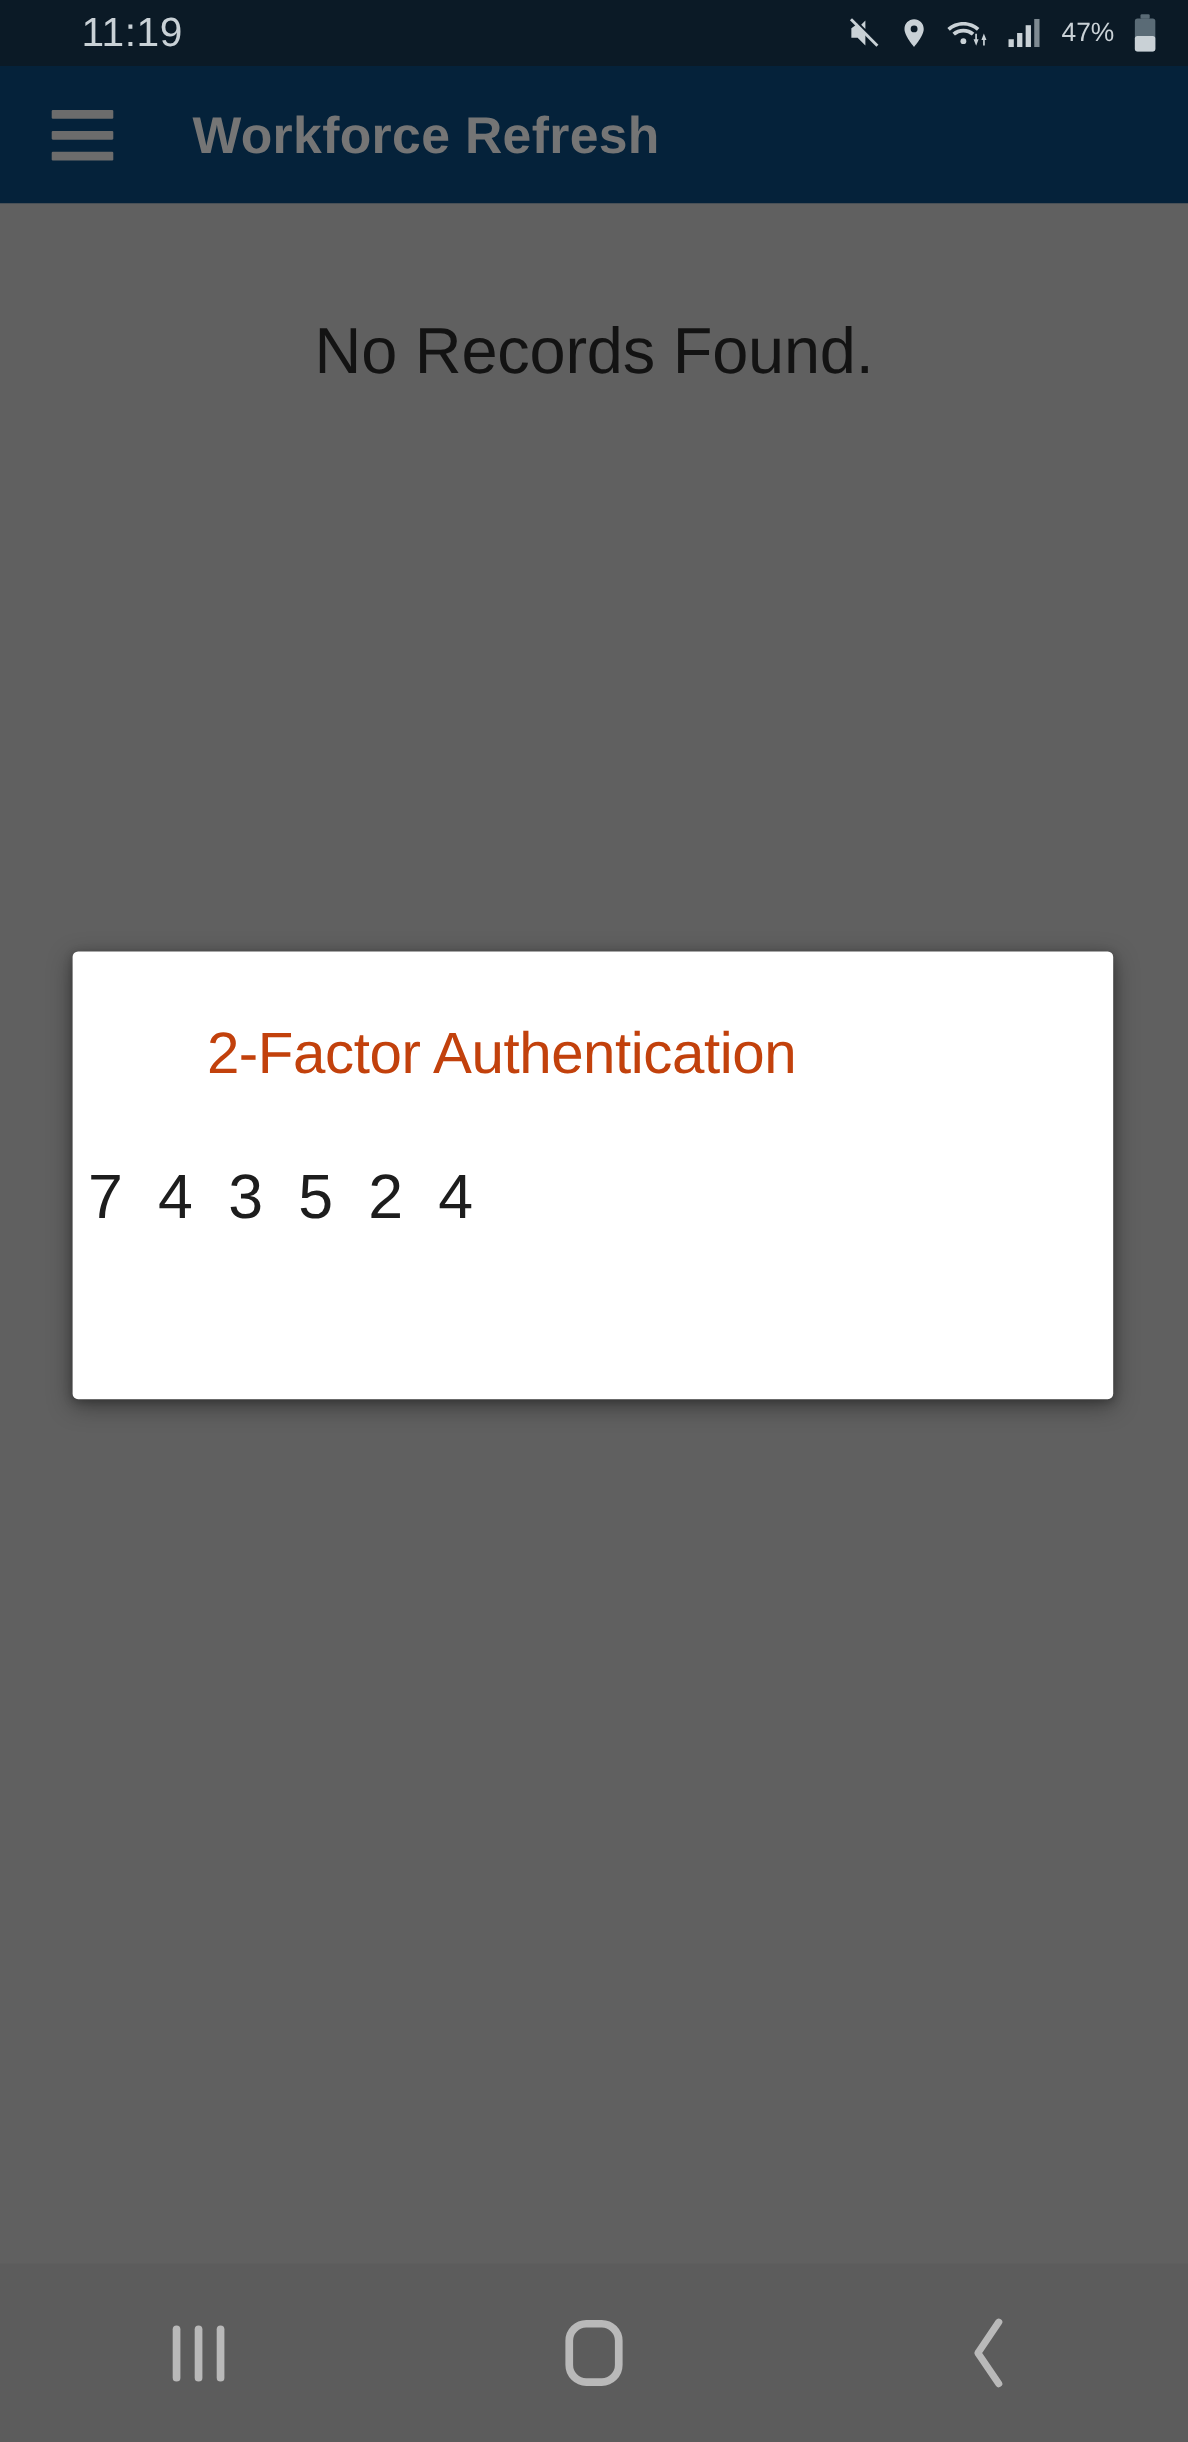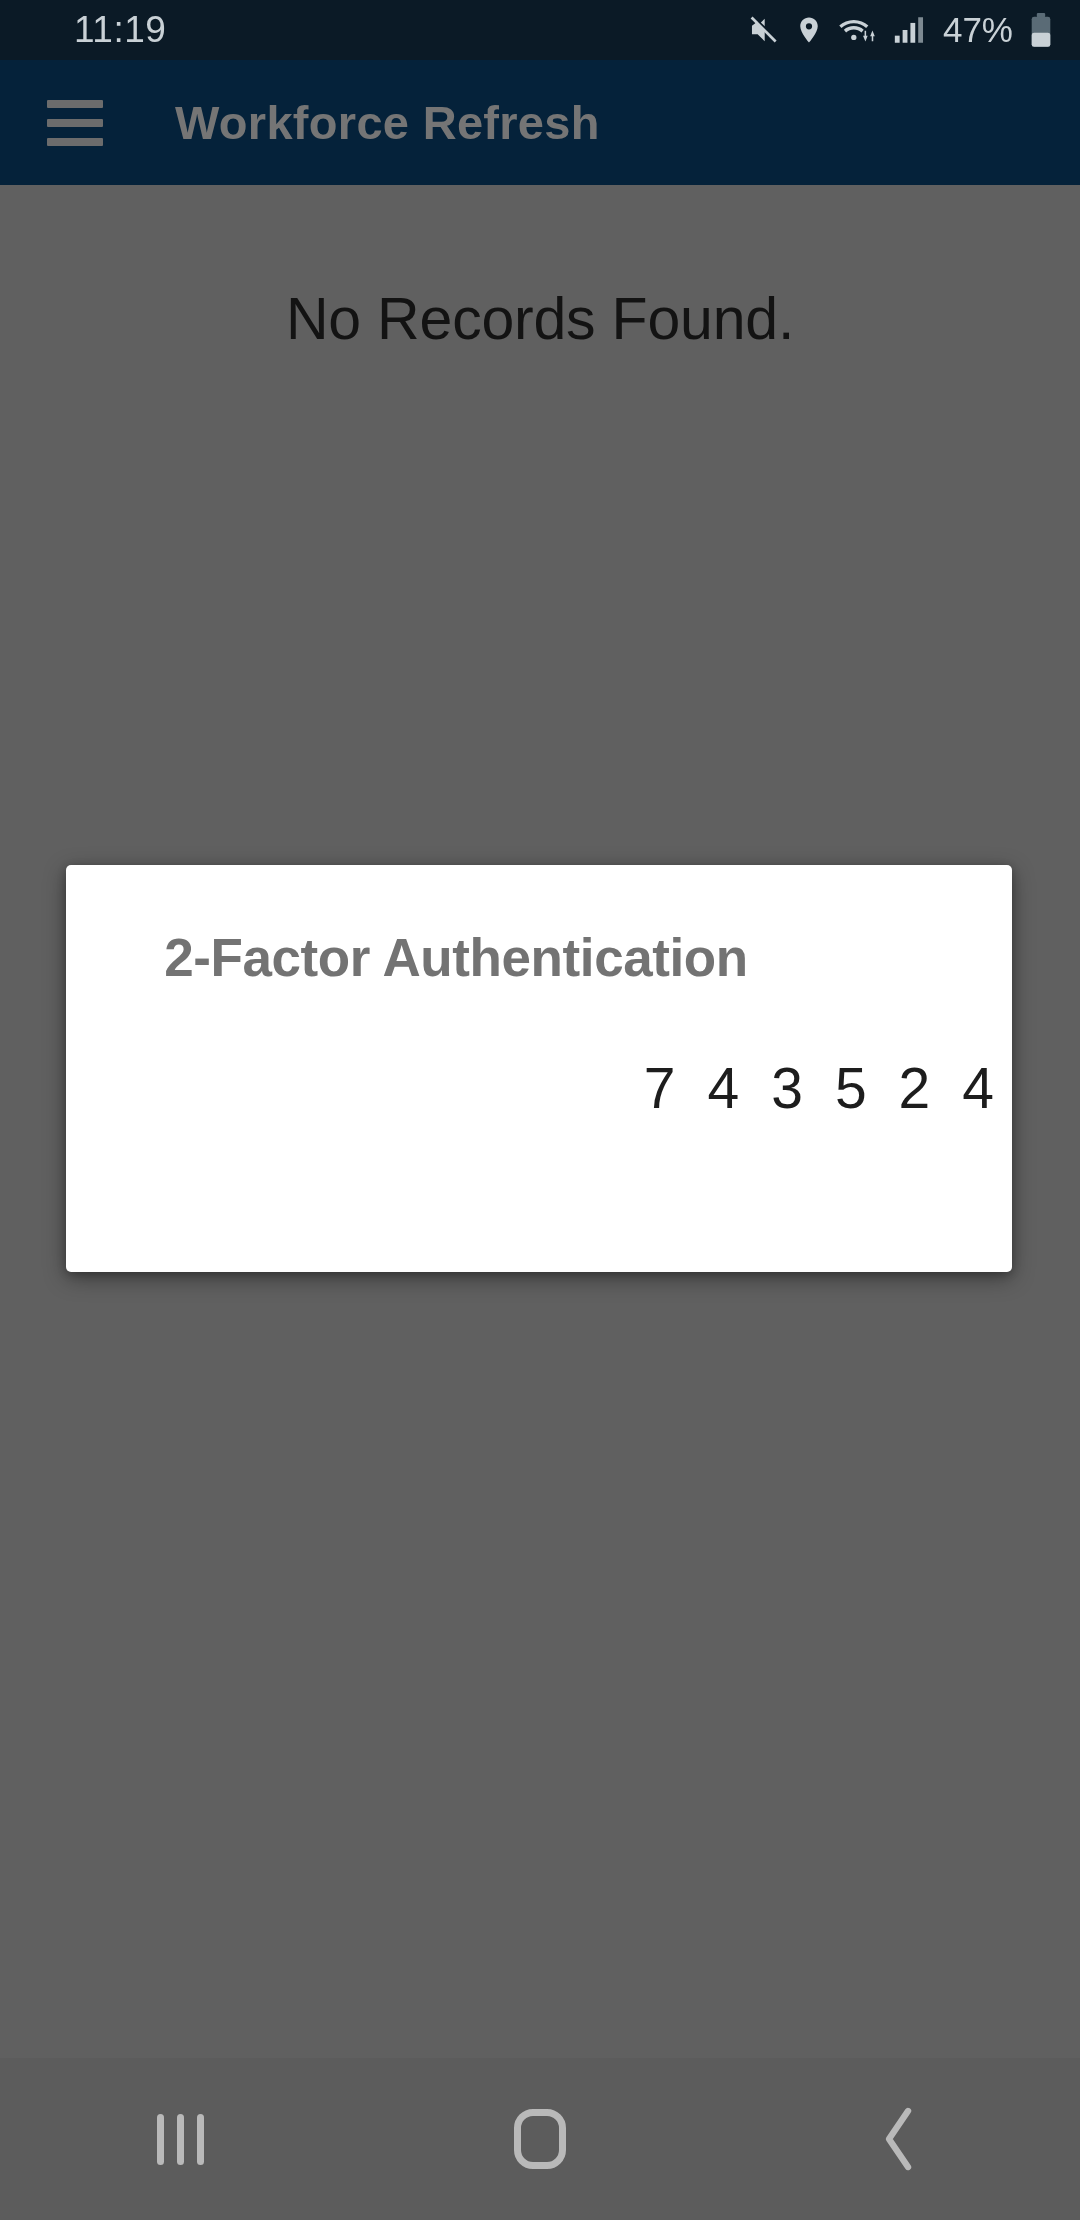--- a/index.html
+++ b/index.html
@@ -18,21 +18,21 @@
     display:flex; align-items:center; justify-content:space-between;
     padding:0 26px 0 74px;
   }
   .status-clock {
     color:#c9d1d6; font-size:37px; letter-spacing:0.5px;
     font-family:"Liberation Sans", sans-serif; line-height:60px;
   }
   .status-icons { display:flex; align-items:center; gap:13px; }
   .status-icons svg { display:block; }
   .battery-pct {
-    color:#c9d1d6; font-size:35px; margin-left:4px; margin-right:2px;
+    color:#c9d1d6; font-size:24px; margin-left:4px; margin-right:2px;
     line-height:60px;
   }
 
   
   .app-bar {
     position:absolute; left:0; top:60px; width:1080px; height:125px;
     background:#05223a;
     display:flex; align-items:center;
   }
   .menu-btn {
@@ -58,26 +58,26 @@
   .empty-msg div { white-space:nowrap;text-align:center; }
 
   
   .dialog {
     position:absolute; left:66px; top:865px; width:946px; height:407px;
     background:#ffffff; border-radius:5px;
     box-shadow:0 6px 22px rgba(0,0,0,0.40), 0 2px 8px rgba(0,0,0,0.22);
   }
   .dialog-title {
     position:absolute; left:0; top:62px; width:780px;
-    text-align:center; color:#737373; font-size:53px; font-weight:bold;
+    text-align:center; color:#c2410c; font-size:53px; font-weight:normal;
     letter-spacing:-0.4px;
   }
   .dialog-code {
     position:absolute; left:0; top:190px; width:946px;
-    text-align:right; color:#1d1d1d; font-size:57px;
+    text-align:left; color:#1d1d1d; font-size:57px;
     letter-spacing:4px;
   }
   .dialog-code .digit { display:inline-block; margin:0 14px; }
 
   
   .nav-bar {
     position:absolute; left:0; top:2058px; width:1080px; height:162px;
     background:#5c5c5c;
     display:flex; align-items:center; justify-content:space-around;
   }

